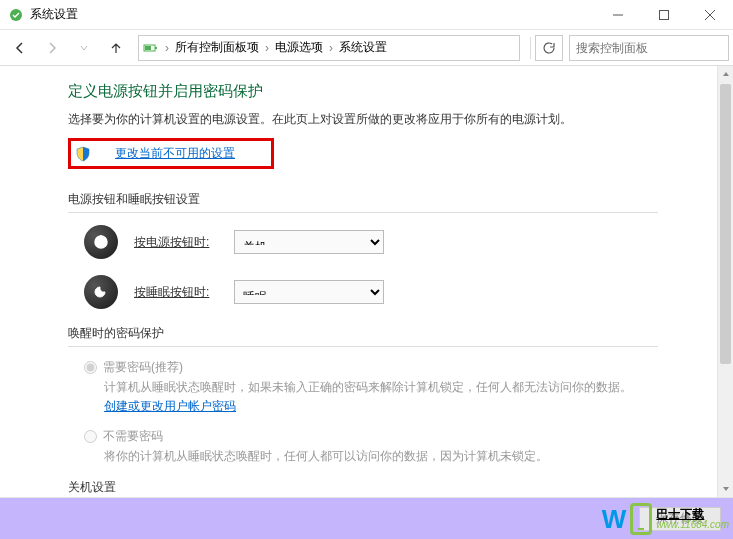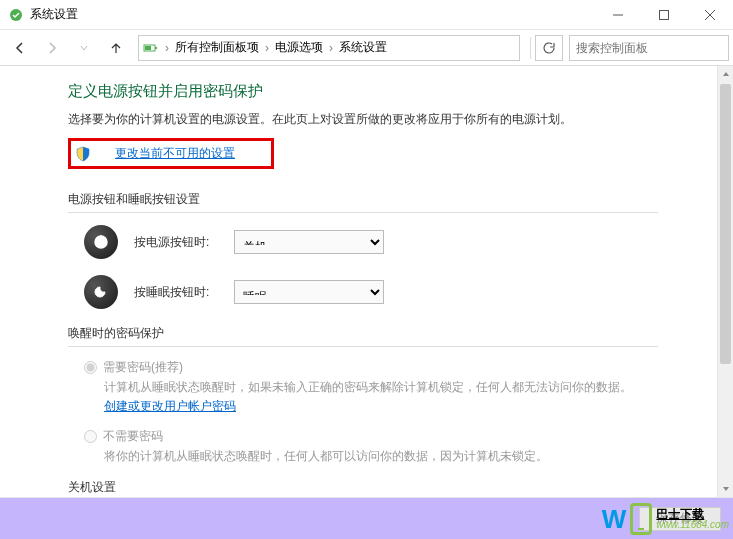--- a/index.html
+++ b/index.html
@@ -33,21 +33,21 @@
 
 .highlight-box { border: 3px solid #e00000; display: inline-flex; align-items: center; padding: 4px 36px 4px 4px; margin-bottom: 14px; gap: 20px; }
 .shield-icon { width: 16px; height: 16px; margin-right: 4px; }
 .link { color: #0066cc; text-decoration: underline; font-size: 12px; cursor: pointer; }
 
 .section-head { font-size: 12px; color: #333; padding-bottom: 4px; border-bottom: 1px solid #ddd; margin-bottom: 12px; margin-top: 8px; }
 
 .setting-row { display: flex; align-items: center; margin-bottom: 16px; margin-left: 16px; }
 .round-icon { width: 34px; height: 34px; border-radius: 50%; background: radial-gradient(circle at 30% 30%, #555, #1a1a1a); display: flex; align-items: center; justify-content: center; margin-right: 16px; }
 .round-icon svg { stroke: #fff; fill: #fff; }
-.setting-label { font-size: 12px; color: #333; width: 100px; }
+.setting-label { font-size: 12px; color: #333; width: 100px; text-decoration: underline; }
 .setting-select { width: 150px; height: 24px; border: 1px solid #bbb; font-size: 12px; padding: 8px 4px; background: #fafafa; }
 
 .radio-group { margin-left: 16px; }
 .radio-row { display: flex; align-items: flex-start; margin-bottom: 2px; }
 .radio-input { margin-right: 6px; margin-top: 2px; }
 .radio-label { font-size: 12px; }
 .radio-label.disabled { color: #999; }
 .radio-desc { font-size: 12px; color: #555; margin-left: 20px; margin-bottom: 12px; line-height: 1.6; max-width: 540px; }
 .radio-desc.disabled { color: #999; }
 

